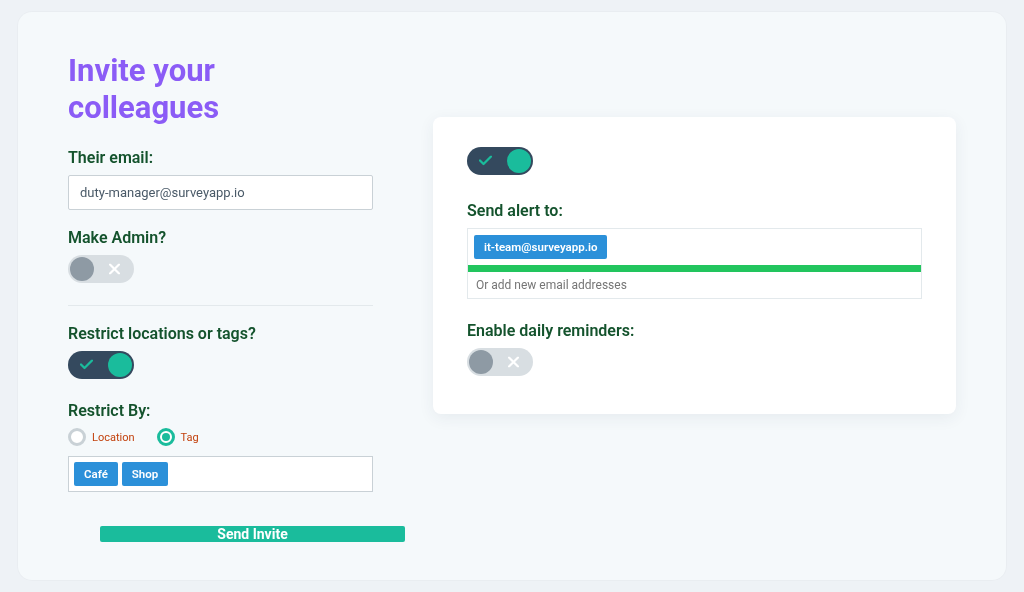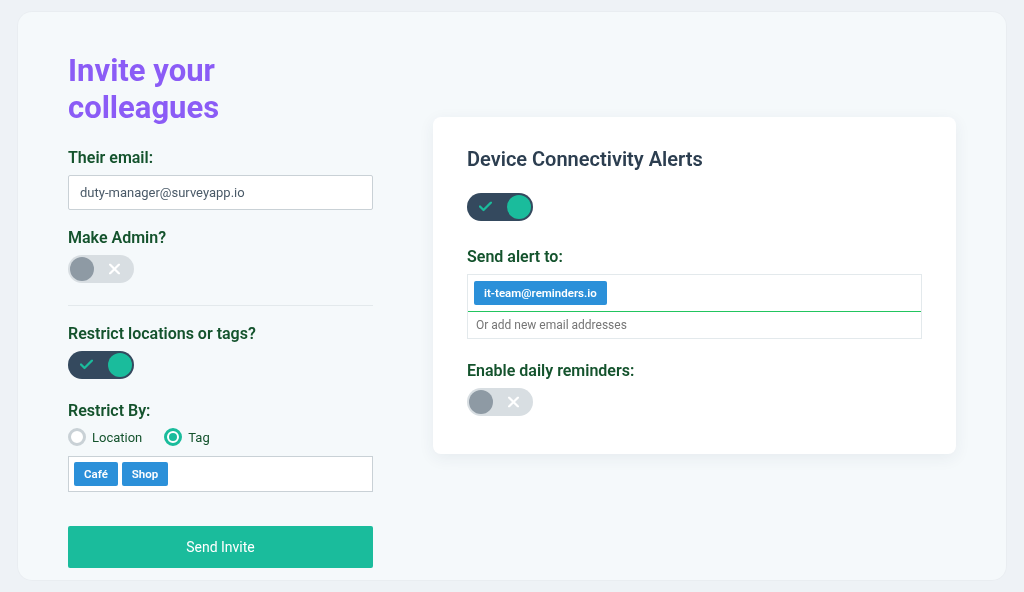--- a/index.html
+++ b/index.html
@@ -19,38 +19,38 @@
   .toggle .mark { position: absolute; font-size: 13px; font-weight: 700; top: 50%; transform: translateY(-50%); }
   .toggle.off { background: #d8dee2; }
   .toggle.off .knob { left: 2px; background: #8e9aa4; }
   .toggle.off .mark { right: 14px; color: #fff; }
   .toggle.on { background: #34495e; }
   .toggle.on .knob { right: 2px; background: #1abc9c; }
   .toggle.on .mark { left: 12px; color: #1abc9c; }
   .toggle .mark svg { display:block; }
 
   .radio-row { display: flex; gap: 22px; align-items: center; margin-bottom: 10px; }
-  .radio { display: flex; align-items: center; gap: 6px; font-size: 13px; color: #14532d; cursor: pointer; justify-content: center; }
+  .radio { display: flex; align-items: center; gap: 6px; font-size: 11px; color: #c2410c; cursor: pointer; justify-content: center; }
   .radio .circ { width: 18px; height: 18px; border-radius: 50%; border: 3px solid #c9d1d6; background: #fff; display:flex; align-items:center; justify-content:center;}
   .radio.selected .circ { border-color: #1abc9c; }
   .radio.selected .circ .dot { width: 8px; height: 8px; background:#1abc9c; border-radius:50%; }
 
   .tag-input { border: 1px solid #c9d1d6; background:#fff; padding: 5px; display:flex; gap:4px; flex-wrap:wrap; min-height:36px; align-items:flex-start;}
   .tag { background:#2b90d9; color:#fff; font-size:11.5px; font-weight:600; padding:5px 10px; border-radius:2px; }
   .add-email-input { border:none; outline:none; font-size:12px; color:#9aa5ae; padding:6px 8px; width:100%; }
 
-  .send-btn { width: 100%; background:#1abc9c; color:#fff; border:none; padding:13px; font-size:14px; font-weight:400; border-radius:2px; cursor:pointer; margin-top: 16px; }
+  .send-btn { width: 100%; background:#1abc9c; color:#fff; border:none; font-size:14px; font-weight:700; border-radius:2px; cursor:pointer; margin-top: 16px; margin-left: 32px; }
 
   .card { background:#fff; border-radius:8px; box-shadow: 0 4px 16px rgba(40,60,80,0.07); padding: 30px 34px 34px 34px; }
   .card-title { font-size: 20px; font-weight:600; color:#2c3e50; margin-bottom:22px; }
   .card .block { margin-bottom: 22px; }
   .email-box { border:1px solid #e3e9ec; background:#fff; }
   .email-box .tag-row { padding:6px; display:flex; gap:4px; }
   .email-box .tag-row .tag { background:#2b90d9; }
-  .email-box .input-row { border-top:1px solid #22c55e; }
+  .email-box .input-row { border-top:7px solid #22c55e; }
 </style>
 </head>
 <body>
 
 <div class="container">
   <div class="columns">
 
     <div class="col-left">
       <h1 class="page-title">Invite your colleagues</h1>
 
@@ -105,38 +105,37 @@
           <span class="tag">Café</span>
           <span class="tag">Shop</span>
         </div>
       </div>
 
       <button class="send-btn">Send Invite</button>
     </div>
 
     <div class="col-right">
       <div class="card">
-        <h2 class="card-title">Device Connectivity Alerts</h2>
 
         <div class="block">
           <div class="toggle on">
             <span class="mark">
               <svg width="13" height="11" viewBox="0 0 13 11">
                   <path d="M1 5 L4.5 8.5 L12 1" stroke="#1abc9c" stroke-width="2.3" fill="none" stroke-linecap="round" stroke-linejoin="round"></path>
                 </svg>
             </span>
             <span class="knob"></span>
           </div>
         </div>
 
         <div class="block">
           <span class="label">Send alert to:</span>
           <div class="email-box">
             <div class="tag-row">
-              <span class="tag">it-team@reminders.io</span>
+              <span class="tag">it-team@surveyapp.io</span>
             </div>
             <div class="input-row">
               <input class="add-email-input" placeholder="Or add new email addresses" style="">
             </div>
           </div>
         </div>
 
         <div class="block" style="margin-bottom:0;">
           <span class="label">Enable daily reminders:</span>
           <div class="toggle off">

